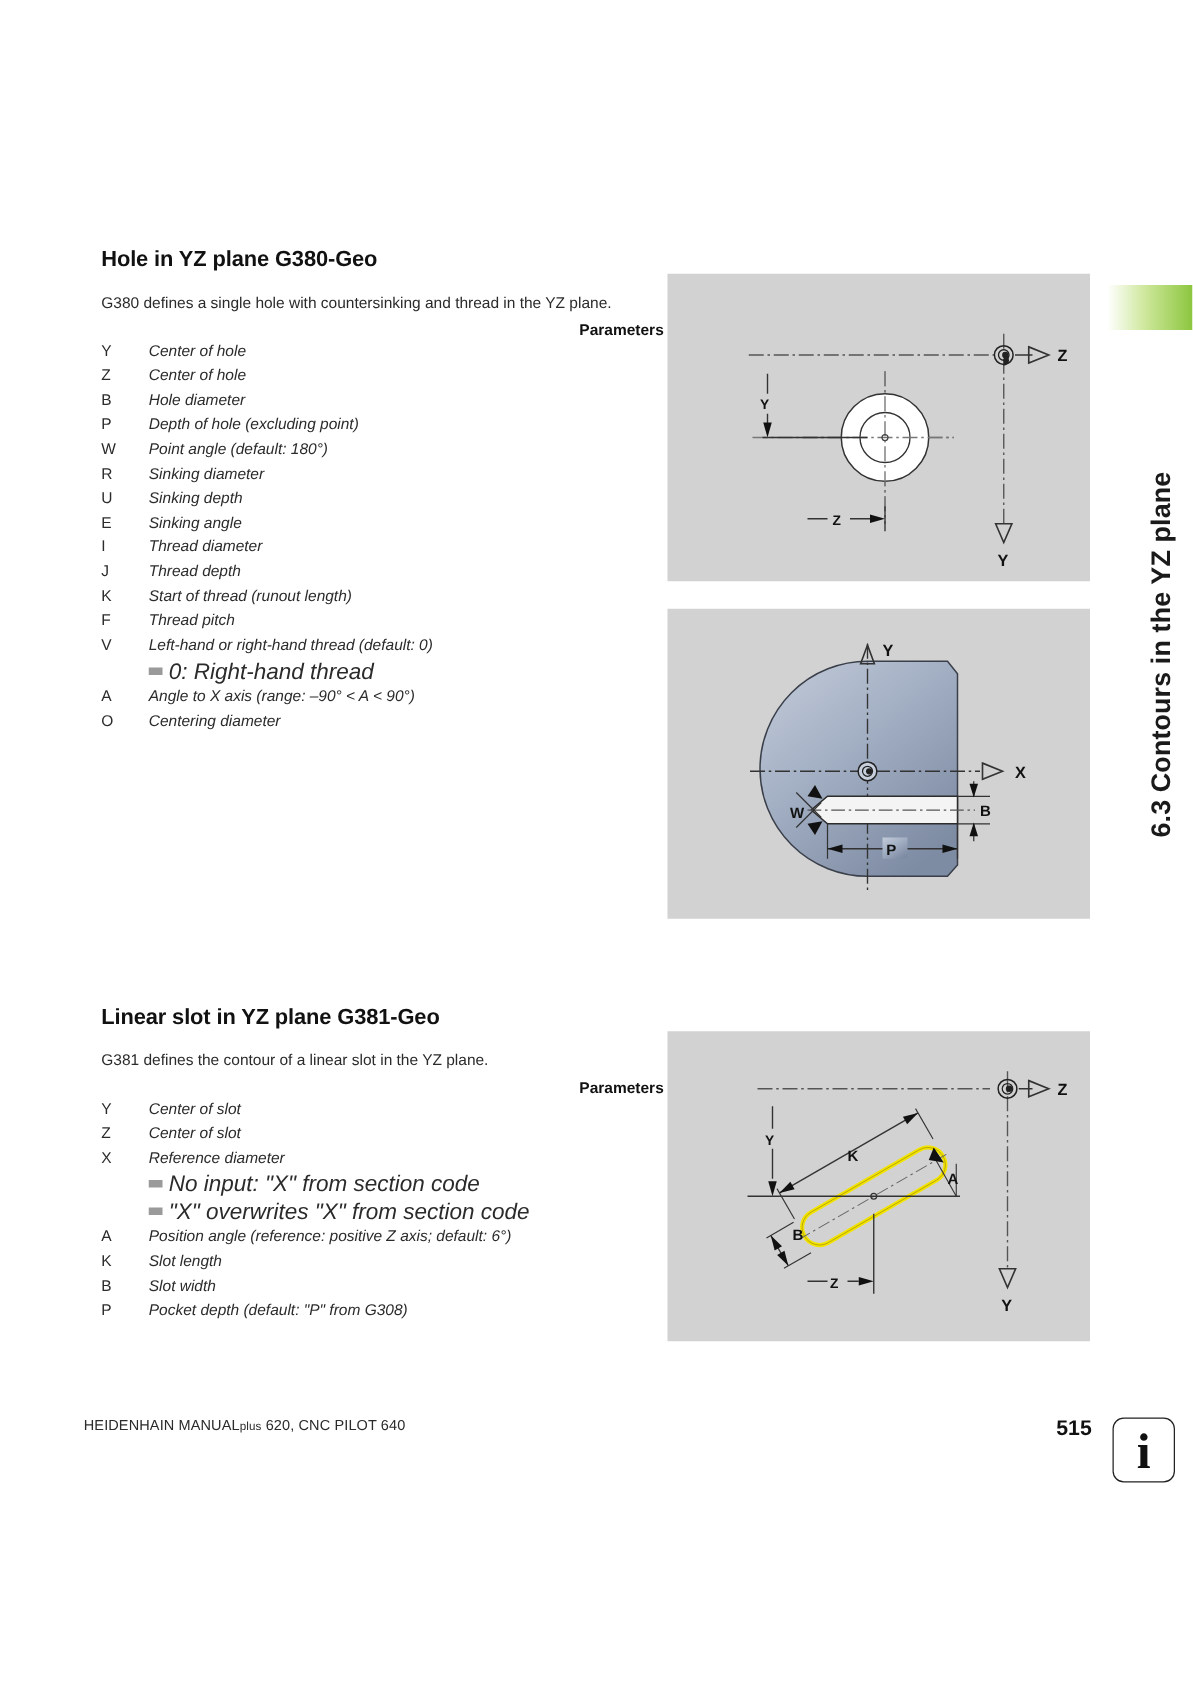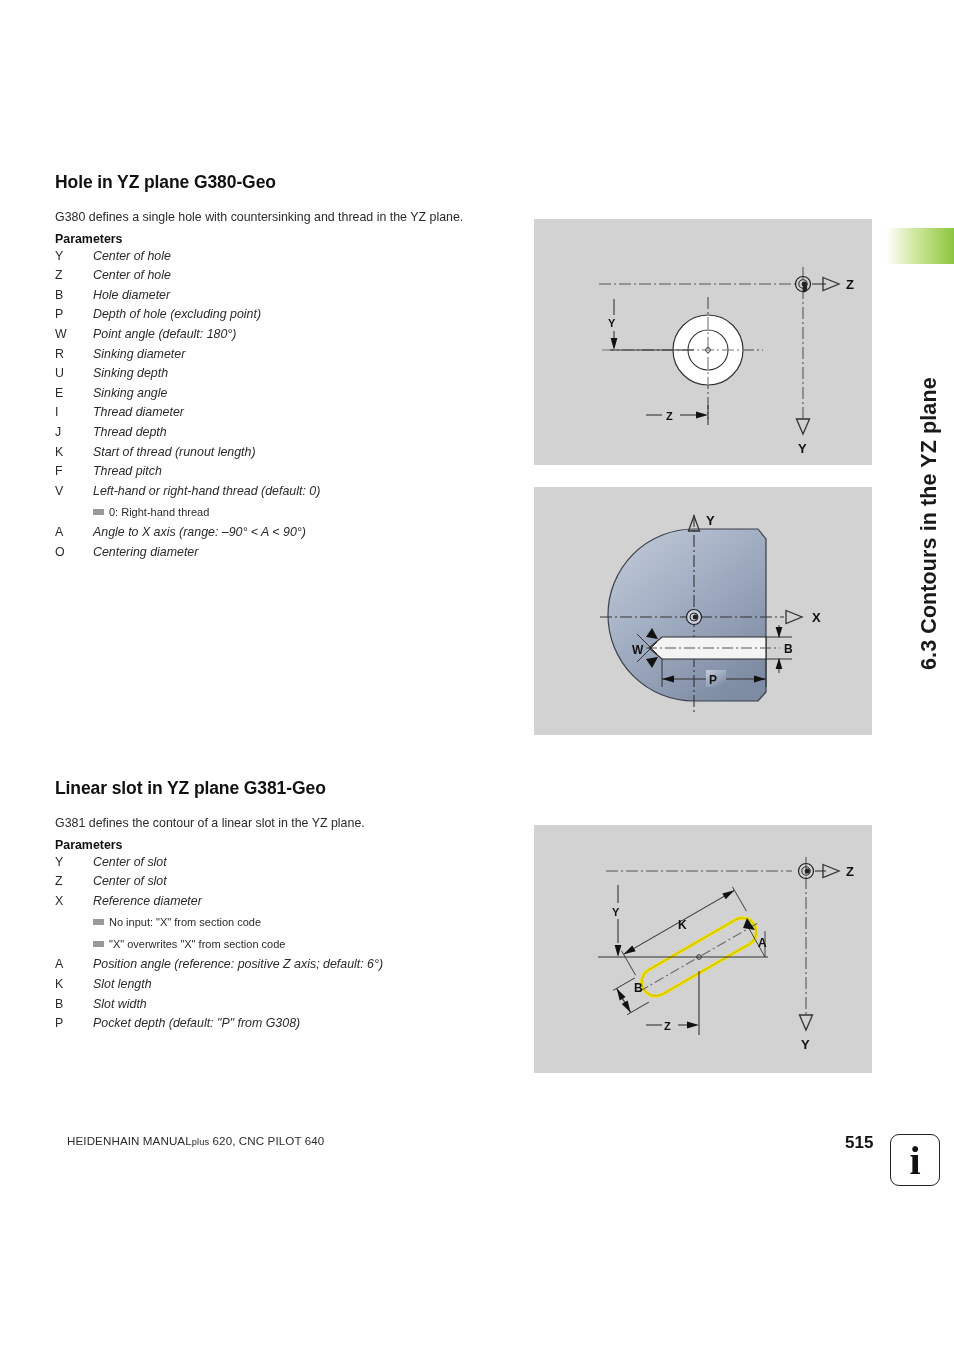--- a/index.html
+++ b/index.html
@@ -46,62 +46,65 @@
     white-space: nowrap;
     line-height: 1;
     display: flex;
     align-items: flex-start;
     justify-content: flex-start;
   }
 
   
   .text-col {
     position: absolute;
-    left: 55px;
+    left: 81px;
     width: 450px;
+    margin-top: 25px;
   }
   h2.section-title {
     font-size: 17.5px;
     font-weight: bold;
     margin: 0 0 17px 0;
     letter-spacing: -0.1px;
     color: #111;
   }
   p.intro {
     font-size: 12.4px;
     line-height: 15.6px;
     margin: 0 0 6px 0;
     color: #2b2b2b;
   }
   .params-label {
     font-size: 12.4px;
     font-weight: bold;
     margin: 0 0 1px 0;
     color: #111;
+    text-align: right;
   }
   .param-row {
     display: flex;
     font-size: 12.4px;
     line-height: 19.6px;
     color: #2b2b2b;
   }
   .param-key {
     width: 38px;
     flex: 0 0 38px;
   }
   .param-desc {
     flex: 1;
     font-style: italic;
   }
   .bullet-row {
     display: flex;
-    font-size: 11px;
+    font-size: 18px;
     line-height: 22px;
     color: #2b2b2b;
     padding-left: 38px;
+    font-style: italic;
   }
   .bullet-sq {
     flex: 0 0 11px;
     display: inline-block;
     margin-top: 8px;
     margin-right: 5px;
     width: 6px;
     height: 6px;
     background: #9a9a9a;
   }

